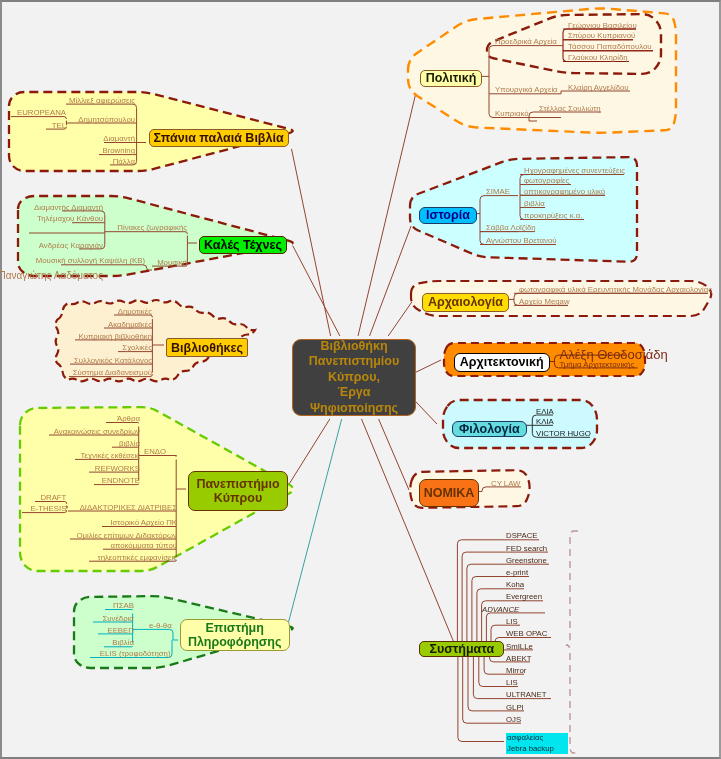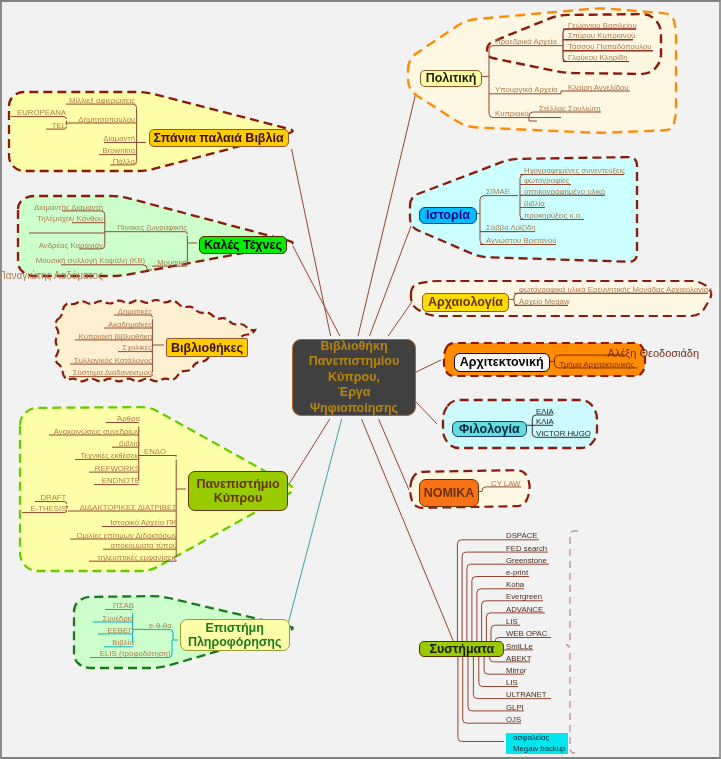--- a/index.html
+++ b/index.html
@@ -209,48 +209,48 @@
         <div class="lbl" style="left: 522px; top: 185.9px; font-size: 7.8px; color: rgb(176, 124, 76);">οπτικογραφημένο υλικό</div>
         <div class="lbl" style="left: 522px; top: 198.1px; font-size: 7.8px; color: rgb(176, 124, 76);">βιβλία</div>
         <div class="lbl" style="left: 522px; top: 210.1px; font-size: 7.8px; color: rgb(176, 124, 76);">προκηρύξεις κ.α.</div>
         <div class="lbl" style="left: 484px; top: 186.2px; font-size: 7.8px; color: rgb(176, 124, 76);">ΣΙΜΑΕ</div>
         <div class="lbl" style="left: 484px; top: 222.2px; font-size: 7.8px; color: rgb(176, 124, 76);">Σάββα Λοϊζίδη</div>
         <div class="lbl" style="left: 484px; top: 235.1px; font-size: 7.8px; color: rgb(176, 124, 76);">Αγνώστου Βρετανού</div>
         <div class="node" style="left: 417px; top: 205px; width: 58px; height: 16.5px; background: rgb(0, 191, 255); border: 1.4px solid rgb(26, 58, 107); border-radius: 6px; color: rgb(0, 0, 139); font-size: 12.5px;">Ιστορία</div>
         <div class="lbl" style="left: 517px; top: 283.9px; font-size: 7.8px; color: rgb(176, 124, 76);">φωτογραφικά υλικά Ερευνητικής Μονάδας Αρχαιολογίας</div>
         <div class="lbl" style="left: 517px; top: 296px; font-size: 7.8px; color: rgb(176, 124, 76);">Αρχείο Megaw</div>
         <div class="node" style="left: 420px; top: 290.5px; width: 87px; height: 19px; background: rgb(255, 221, 0); border: 1.4px solid rgb(139, 90, 43); border-radius: 5px; color: rgb(102, 51, 0); font-size: 12.5px;">Αρχαιολογία</div>
-        <div class="lbl" style="left: 557.6px; top: 345.7px; font-size: 11px; color: rgb(122, 43, 20); margin-left: 48px;">Αλέξη Θεοδοσιάδη</div>
+        <div class="lbl" style="left: 557.6px; top: 345.7px; font-size: 13px; color: rgb(122, 43, 20);">Αλέξη Θεοδοσιάδη</div>
         <div class="lbl" style="left: 557.6px; top: 358.5px; font-size: 7.8px; color: rgb(122, 43, 20);">Τμήμα Αρχιτεκτονικής</div>
         <div class="node" style="left: 451.5px; top: 350.6px; width: 96.5px; height: 19px; background: rgb(255, 255, 255); border: 1.4px solid rgb(0, 0, 0); border-radius: 6px; color: rgb(0, 0, 0); font-size: 12.5px;">Αρχιτεκτονική</div>
         <div class="lbl" style="left: 534px; top: 405.6px; font-size: 7.8px; color: rgb(26, 26, 26);">ΕΛΙΑ</div>
         <div class="lbl" style="left: 534px; top: 415.9px; font-size: 7.8px; color: rgb(26, 26, 26);">ΚΛΙΑ</div>
         <div class="lbl" style="left: 534px; top: 427.9px; font-size: 7.8px; color: rgb(26, 26, 26);">VICTOR HUGO</div>
         <div class="node" style="left: 450.1px; top: 419.4px; width: 74.5px; height: 15.5px; background: rgb(102, 221, 221); border: 1.4px solid rgb(26, 58, 107); border-radius: 6px; color: rgb(0, 34, 68); font-size: 12.5px;">Φιλολογία</div>
         <div class="lbl" style="left: 489px; top: 477.5px; font-size: 7.8px; color: rgb(176, 124, 76);">CY LAW</div>
         <div class="node" style="left: 417px; top: 476.5px; width: 60px; height: 28px; background: #f97316; border: 1.4px solid rgb(102, 51, 0); border-radius: 7px; color: rgb(102, 51, 0); font-size: 12.5px;">ΝΟΜΙΚΑ</div>
         <div class="lbl" style="left: 504px; top: 530.4px; font-size: 7.8px; color: rgb(74, 42, 26);">DSPACE</div>
         <div class="lbl" style="left: 504px; top: 542.7px; font-size: 7.8px; color: rgb(74, 42, 26);">FED search</div>
         <div class="lbl" style="left: 504px; top: 554.8px; font-size: 7.8px; color: rgb(74, 42, 26);">Greenstone</div>
         <div class="lbl" style="left: 504px; top: 567.1px; font-size: 7.8px; color: rgb(74, 42, 26);">e-print</div>
         <div class="lbl" style="left: 504px; top: 579.4px; font-size: 7.8px; color: rgb(74, 42, 26);">Koha</div>
         <div class="lbl" style="left: 504px; top: 591.4px; font-size: 7.8px; color: rgb(74, 42, 26);">Evergreen</div>
-        <div class="lbl" style="left: 504px; top: 603.5px; font-size: 7.8px; color: rgb(74, 42, 26);">ADVANCE</div>
+        <div class="lbl" style="left: 480px; top: 603.5px; font-size: 7.8px; color: rgb(74, 42, 26); font-style: italic;">ADVANCE</div>
         <div class="lbl" style="left: 504px; top: 615.8px; font-size: 7.8px; color: rgb(74, 42, 26);">LIS</div>
         <div class="lbl" style="left: 504px; top: 628.1px; font-size: 7.8px; color: rgb(74, 42, 26);">WEB OPAC</div>
         <div class="lbl" style="left: 504px; top: 640.5px; font-size: 7.8px; color: rgb(74, 42, 26);">SmILLe</div>
         <div class="lbl" style="left: 504px; top: 652.5px; font-size: 7.8px; color: rgb(74, 42, 26);">ABEKT</div>
         <div class="lbl" style="left: 504px; top: 664.8px; font-size: 7.8px; color: rgb(74, 42, 26);">Mirror</div>
         <div class="lbl" style="left: 504px; top: 677.1px; font-size: 7.8px; color: rgb(74, 42, 26);">LIS</div>
         <div class="lbl" style="left: 504px; top: 689.2px; font-size: 7.8px; color: rgb(74, 42, 26);">ULTRANET</div>
         <div class="lbl" style="left: 504px; top: 701.5px; font-size: 7.8px; color: rgb(74, 42, 26);">GLPI</div>
         <div class="lbl" style="left: 504px; top: 713.8px; font-size: 7.8px; color: rgb(74, 42, 26);">OJS</div>
-        <div class="node" style="left: 504px; top: 731px; width: 62px; height: 21px; background: rgb(0, 229, 238); color: rgb(16, 42, 58); font-size: 7.8px; flex-direction: column; align-items: flex-start; justify-content: center; font-weight: normal; line-height: 10.5px; padding-left: 7px;">
+        <div class="node" style="left: 504px; top: 731px; width: 62px; height: 21px; background: rgb(0, 229, 238); color: rgb(16, 42, 58); font-size: 7.8px; flex-direction: column; align-items: flex-start; justify-content: center; font-weight: normal; line-height: 10.5px; padding-left: 1px;">
           <div>ασφαλείας</div>
-          <div>Megaw backup</div>
+          <div>Jebra backup</div>
         </div>
         <div class="node" style="left: 417.3px; top: 639px; width: 85px; height: 15.5px; background: rgb(153, 204, 0); border: 1.4px solid rgb(90, 48, 0); border-radius: 5px; color: rgb(26, 26, 0); font-size: 12.5px;">Συστήματα</div>
         <div class="lbl" style="left: 133px; top: 94.7px; font-size: 7.8px; color: rgb(176, 124, 76); transform: translateX(-100%);">Μίλλιεξ αφιερώσεις</div>
         <div class="lbl" style="left: 133px; top: 113.6px; font-size: 7.8px; color: rgb(176, 124, 76); transform: translateX(-100%);">Δημητσόπουλου</div>
         <div class="lbl" style="left: 133px; top: 133.1px; font-size: 7.8px; color: rgb(176, 124, 76); transform: translateX(-100%);">Διαμαντή</div>
         <div class="lbl" style="left: 133px; top: 145.2px; font-size: 7.8px; color: rgb(176, 124, 76); transform: translateX(-100%);">Browning</div>
         <div class="lbl" style="left: 133px; top: 155.5px; font-size: 7.8px; color: rgb(176, 124, 76); transform: translateX(-100%);">Πάλλα</div>
         <div class="lbl" style="left: 64px; top: 107.2px; font-size: 7.8px; color: rgb(176, 124, 76); transform: translateX(-100%);">EUROPEANA</div>
         <div class="lbl" style="left: 64px; top: 119.7px; font-size: 7.8px; color: rgb(176, 124, 76); transform: translateX(-100%);">TEL</div>
         <div class="node" style="left: 146.6px; top: 126.6px; width: 140px; height: 18px; background: rgb(255, 204, 0); border: 1.4px solid rgb(139, 90, 43); border-radius: 5px; color: rgb(51, 17, 0); font-size: 12.5px;">Σπάνια παλαιά Βιβλία</div>

